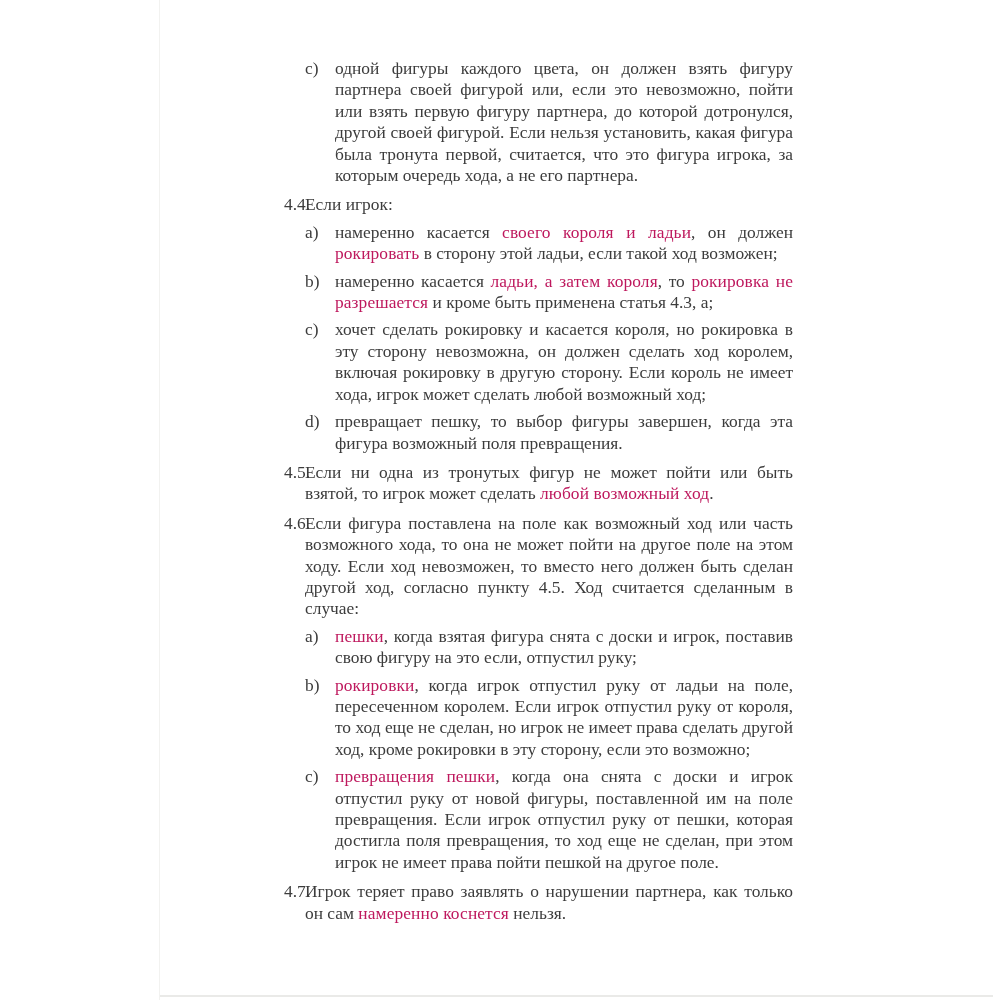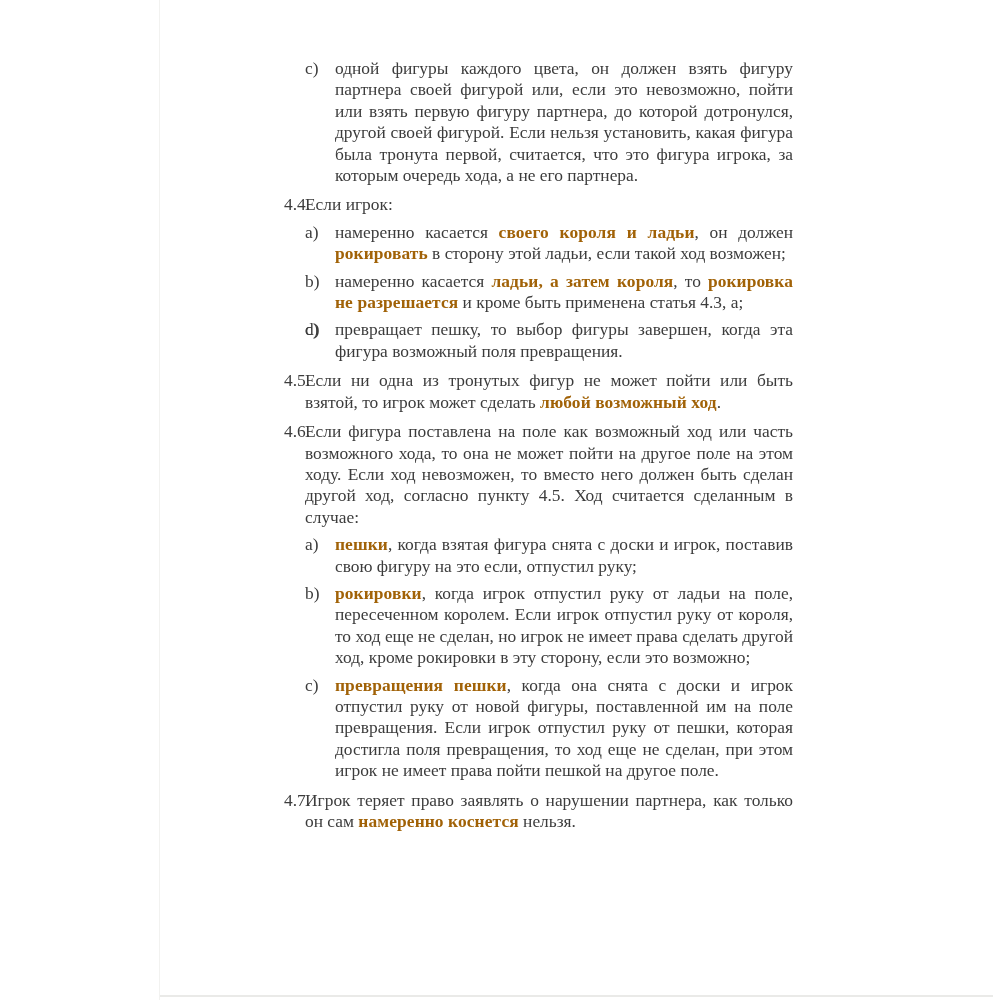--- a/index.html
+++ b/index.html
@@ -49,37 +49,37 @@
   .clause.num   { padding-left: 33px; margin-top: 8px; }
   .clause.alpha { padding-left: 63px; margin-top: 6px; }
   .clause:first-child { margin-top: 0; }
   .marker {
     position: absolute;
     left: 12px;
     top: 0;
   }
   .clause.alpha .marker { left: 33px; }
   .clause b {
-    font-weight: 700;
-    color: #a16207;
+    font-weight: 400;
+    color: #be185d;
     letter-spacing: 0.1px;
   }
 </style>
 </head>
 <body>
 
 <div class="page">
   <div class="scan-edge-left"></div>
   <div class="scan-edge-bottom"></div>
   <main class="content" id="content">
       <div class="clause alpha"><span class="marker">c)</span><span class="body"><span>одной фигуры каждого цвета, он должен взять фигуру партнера своей фигурой или, если это невозможно, пойти или взять первую фигуру партнера, до которой дотронулся, другой своей фигурой. Если нельзя установить, какая фигура была тронута первой, считается, что это фигура игрока, за которым очередь хода, а не его партнера.</span></span></div>
       <div class="clause num"><span class="marker">4.4.</span><span class="body"><span>Если игрок:</span></span></div>
       <div class="clause alpha"><span class="marker">a)</span><span class="body"><span>намеренно касается </span><b>своего короля и ладьи</b><span>, он должен </span><b>рокировать</b><span> в сторону этой ладьи, если такой ход возможен;</span></span></div>
       <div class="clause alpha"><span class="marker">b)</span><span class="body"><span>намеренно касается </span><b>ладьи, а затем короля</b><span>, то </span><b>рокировка не разрешается</b><span> и кроме быть применена статья 4.3, а;</span></span></div>
-      <div class="clause alpha"><span class="marker">c)</span></div>
+      <div class="clause alpha"><span class="marker">c)</span><span class="body"><span>хочет сделать рокировку и касается короля, но рокировка в эту сторону невозможна, он должен сделать ход королем, включая рокировку в другую сторону. Если король не имеет хода, игрок может сделать любой возможный ход;</span></span></div>
       <div class="clause alpha"><span class="marker">d)</span><span class="body"><span>превращает пешку, то выбор фигуры завершен, когда эта фигура возможный поля превращения.</span></span></div>
       <div class="clause num"><span class="marker">4.5.</span><span class="body"><span>Если ни одна из тронутых фигур не может пойти или быть взятой, то игрок может сделать </span><b>любой возможный ход</b><span>.</span></span></div>
       <div class="clause num"><span class="marker">4.6.</span><span class="body"><span>Если фигура поставлена на поле как возможный ход или часть возможного хода, то она не может пойти на другое поле на этом ходу. Если ход невозможен, то вместо него должен быть сделан другой ход, согласно пункту 4.5. Ход считается сделанным в случае:</span></span></div>
       <div class="clause alpha"><span class="marker">a)</span><span class="body"><b>пешки</b><span>, когда взятая фигура снята с доски и игрок, поставив свою фигуру на это если, отпустил руку;</span></span></div>
       <div class="clause alpha"><span class="marker">b)</span><span class="body"><b>рокировки</b><span>, когда игрок отпустил руку от ладьи на поле, пересеченном королем. Если игрок отпустил руку от короля, то ход еще не сделан, но игрок не имеет права сделать другой ход, кроме рокировки в эту сторону, если это возможно;</span></span></div>
       <div class="clause alpha"><span class="marker">c)</span><span class="body"><b>превращения пешки</b><span>, когда она снята с доски и игрок отпустил руку от новой фигуры, поставленной им на поле превращения. Если игрок отпустил руку от пешки, которая достигла поля превращения, то ход еще не сделан, при этом игрок не имеет права пойти пешкой на другое поле.</span></span></div>
       <div class="clause num"><span class="marker">4.7.</span><span class="body"><span>Игрок теряет право заявлять о нарушении партнера, как только он сам </span><b>намеренно коснется</b><span> нельзя.</span></span></div>
     </main>
 </div>
 

